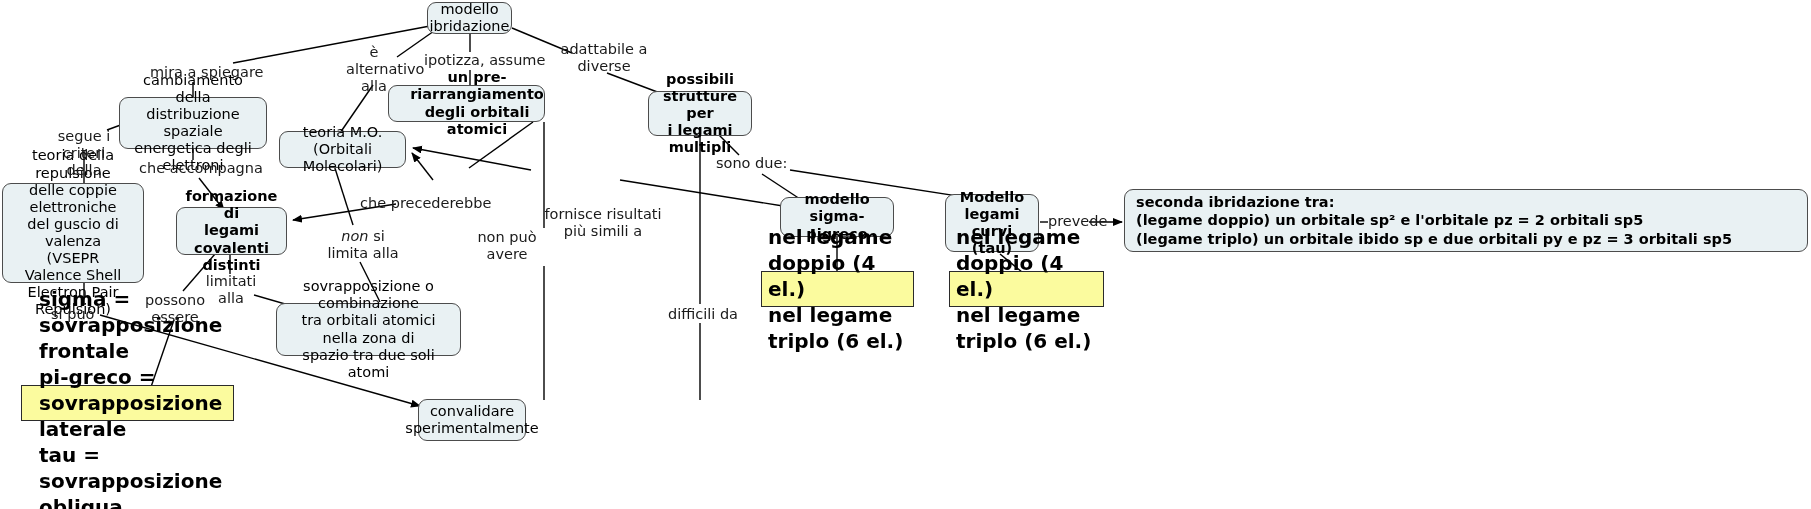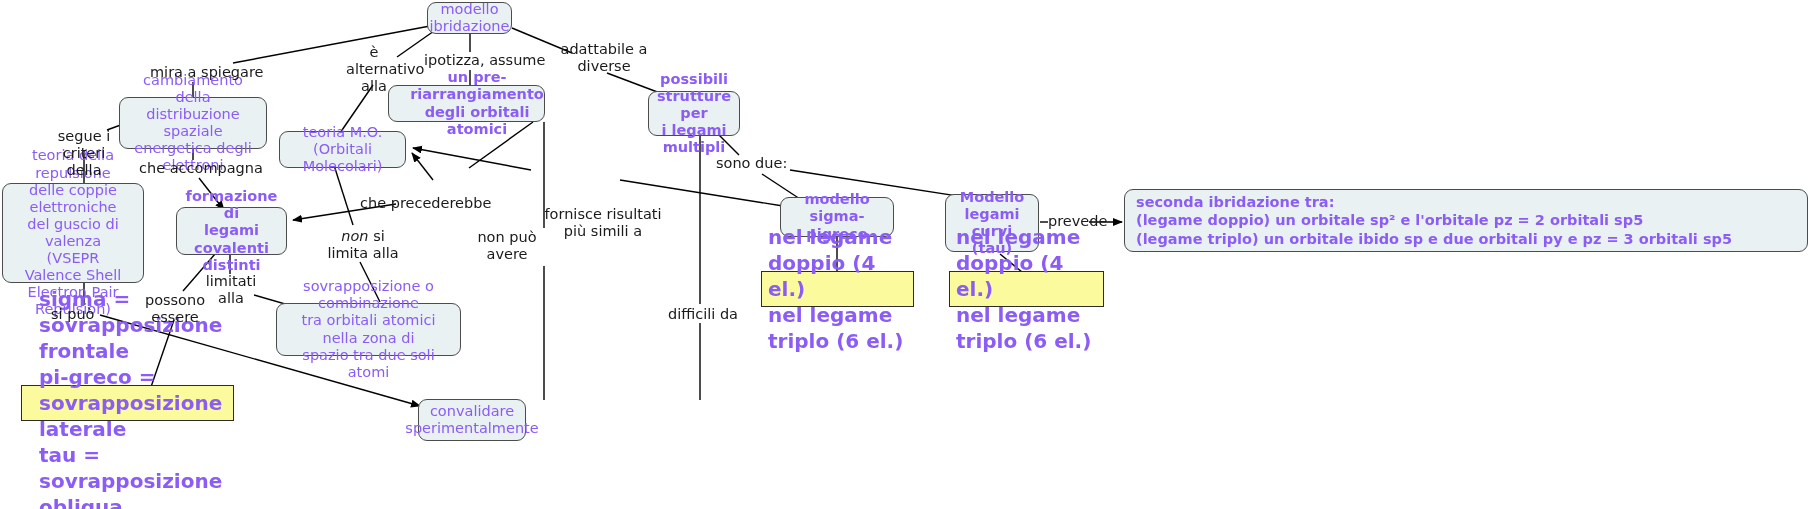--- a/index.html
+++ b/index.html
@@ -28,21 +28,21 @@
   .node {
     position: absolute;
     box-sizing: border-box;
     background: #e9f1f3;
     border: 1px solid #4c4c4c;
     border-radius: 9px;
     display: flex;
     align-items: center;
     justify-content: center;
     text-align: center;
-    color: #8b5cf6;
+    color: #000000;
     font-size: 14.5px;
     line-height: 1.18;
     padding: 3px 7px;
     z-index: 3;
   }
   .node.bold {
     font-weight: bold;
   }
   .node.yellow {
     background: #fbfb9e;
@@ -179,21 +179,21 @@
 legami covalenti
 distinti</span>
   </div>
 
   <div class="node" style="left:276px; top:303px; width:185px; height:53px;">
     <span style="white-space:pre-line">sovrapposizione o combinazione
 tra orbitali atomici nella zona di
 spazio tra due soli atomi</span>
   </div>
 
-  <div class="node bold" style="left:648px; top:91px; width:92px; height:45px;border-radius:9px;">
+  <div class="node bold" style="left:648px; top:91px; width:104px; height:45px;border-radius:9px;">
     <span style="white-space:pre-line">possibili
 strutture per
 i legami multipli</span>
   </div>
 
   <div class="node bold" style="left:780px; top:197px; width:114px; height:40px;">
     <span style="white-space:pre-line">modello
 sigma-pigreco</span>
   </div>
 

